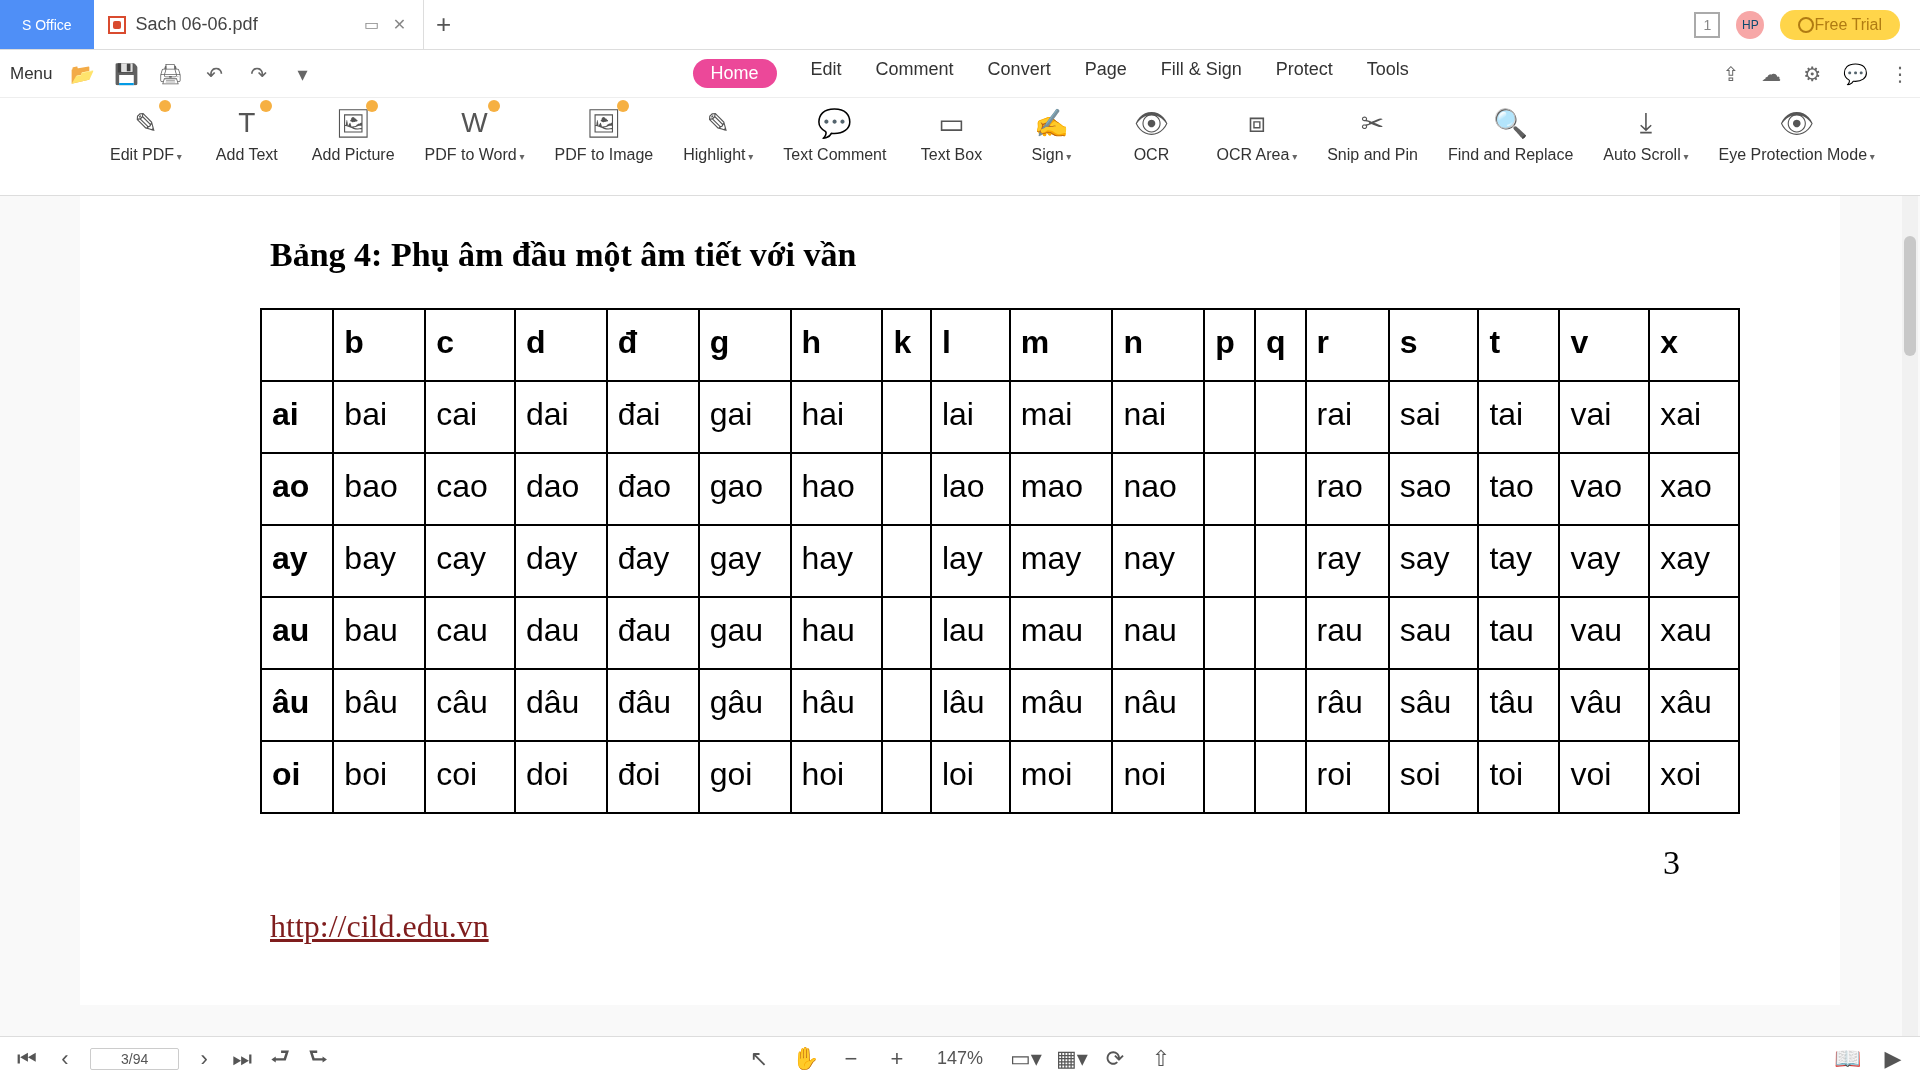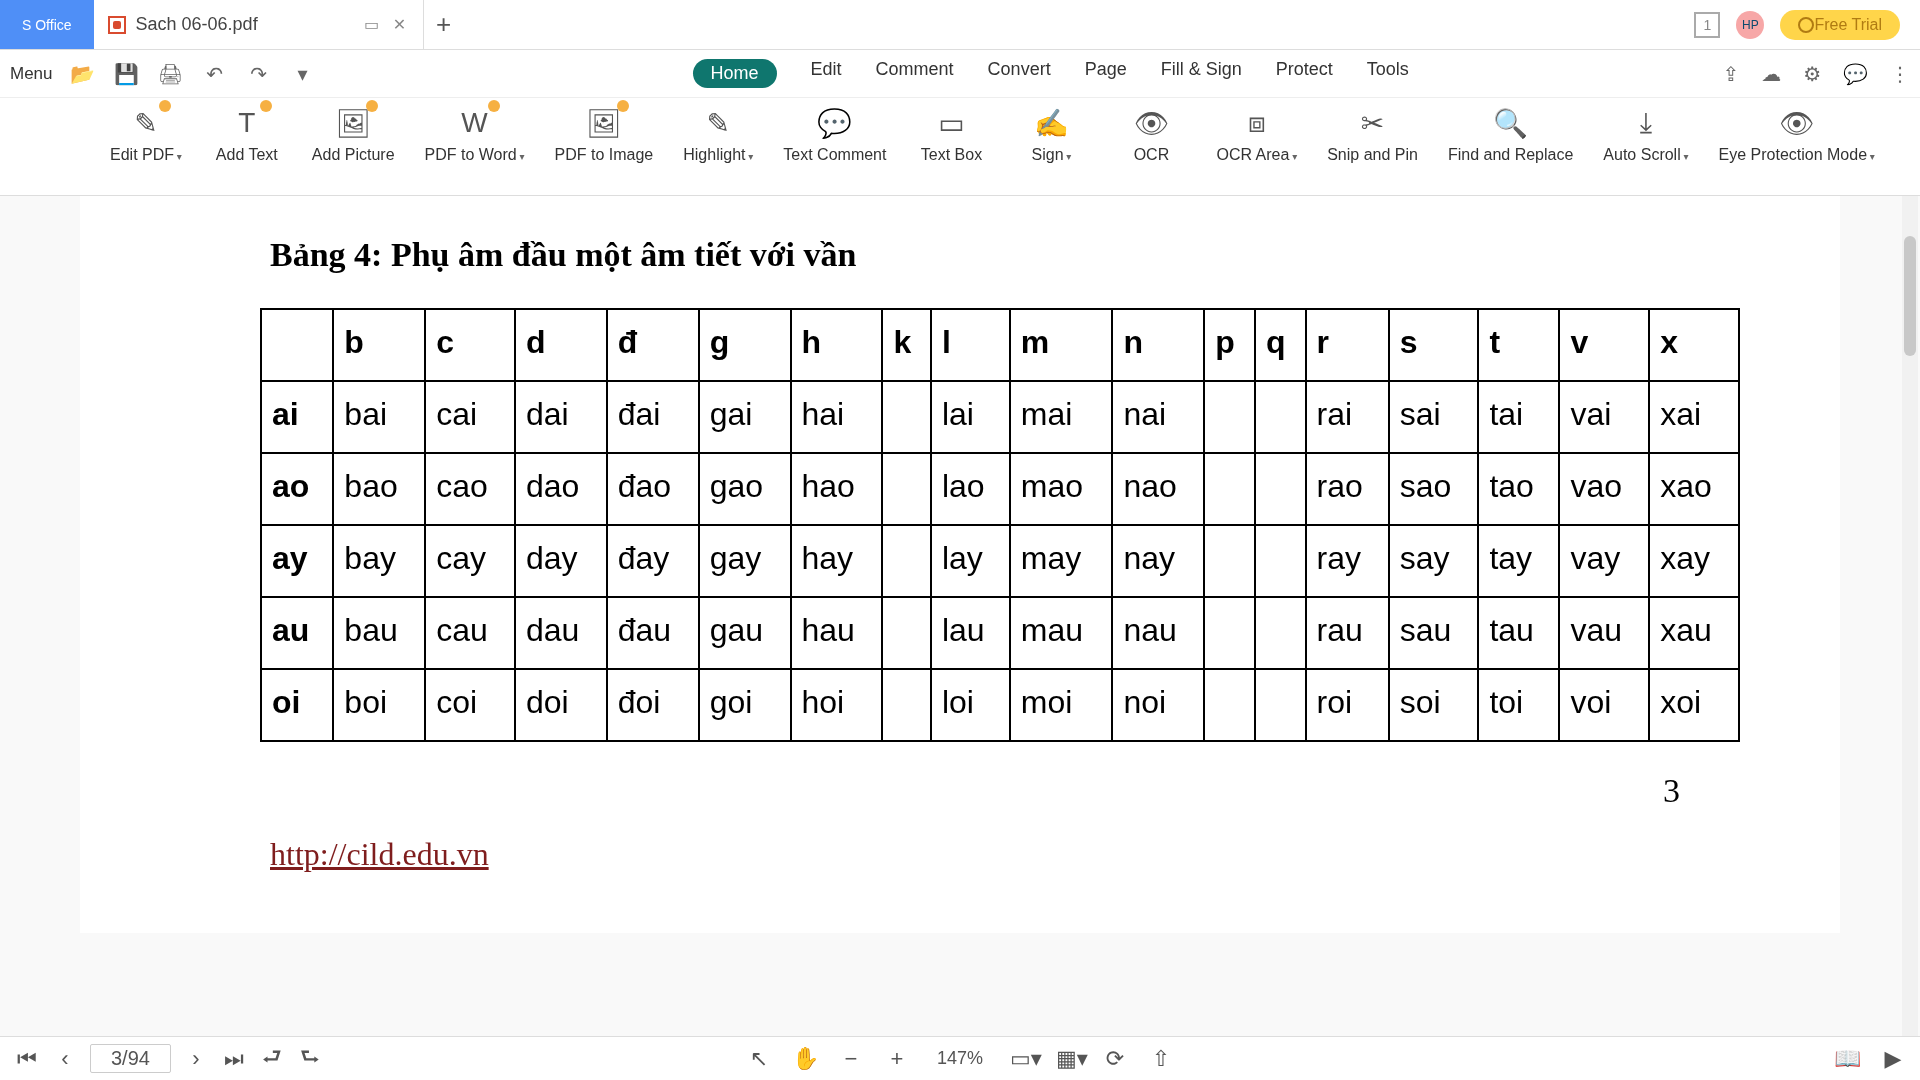--- a/index.html
+++ b/index.html
@@ -19,21 +19,21 @@
   .titlebar .right .avatar { width: 28px; height: 28px; border-radius: 50%; background: #f7a7a7; color: #0c4a6e; font-size: 12px; display: flex; align-items: center; justify-content: center; }
   .titlebar .right .trial { background: #ffd54a; color: #b07b12; border-radius: 16px; padding: 6px 18px; font-size: 16px; display: flex; align-items: center; }
   .titlebar .right .trial .crown { width: 16px; height: 16px; border: 2px solid #b07b12; border-radius: 50%; }
 
   
   .menubar { display: flex; align-items: center; height: 48px; background: #fff; border-bottom: 1px solid #eee; padding: 0 10px; gap: 16px; }
   .menubar .menubtn { font-size: 17px; color: #333; }
   .menubar .iconbtn { width: 28px; height: 28px; display: flex; align-items: center; justify-content: center; color: #666; font-size: 20px; }
   .menubar .tabs { display: flex; gap: 34px; margin-left: 360px; font-size: 18px; }
   .menubar .tabs .tab { color: #333; }
-  .menubar .tabs .tab.active { background: #0f766e; color: #fff; padding: 4px 18px; border-radius: 16px; }
+  .menubar .tabs .tab.active { background: #ec4899; color: #fff; padding: 4px 18px; border-radius: 16px; }
   .menubar .rightctl { margin-left: auto; display: flex; gap: 22px; }
   .menubar .rightctl span { color: #666; font-size: 20px; }
 
   
   .ribbon { display: flex; align-items: flex-start; height: 98px; background: #fff; border-bottom: 1px solid #ddd; padding: 6px 30px 0 110px; gap: 30px; }
   .ribbon .tool { display: flex; flex-direction: column; align-items: center; gap: 4px; font-size: 16px; color: #333; min-width: 70px; }
   .ribbon .tool .ico { width: 38px; height: 38px; display: flex; align-items: center; justify-content: center; font-size: 28px; color: #555; position: relative; }
   .ribbon .tool .ico.badge::after { content: ""; position: absolute; top: -4px; right: -6px; width: 12px; height: 12px; background: #f6b042; border-radius: 50%; }
   .ribbon .tool .caret::after { content: " \25BE"; font-size: 10px; color: #666; }
 
@@ -46,21 +46,21 @@
   .vn-table th { font-weight: bold; }
   .vn-table td.rowhdr { font-weight: bold; }
   .page .pgnum { text-align: right; font-size: 34px; font-family: "Times New Roman", serif; margin: 30px 40px 0 0; }
   .page a.src { display: inline-block; margin: 26px 6px 0 70px; font-size: 32px; color: #7f1d1d; text-decoration: underline; font-family: "Times New Roman", serif; }
   .scrollbar { position: absolute; right: 2px; top: 0; bottom: 0; width: 16px; background: #f1f1f1; }
   .scrollbar .thumb { position: absolute; left: 2px; right: 2px; top: 40px; height: 120px; background: #c8c8c8; border-radius: 6px; }
 
   
   .statusbar { position: absolute; bottom: 0; left: 0; right: 0; height: 44px; background: #fff; border-top: 1px solid #ddd; display: flex; align-items: center; padding: 0 14px; gap: 14px; font-size: 18px; color: #555; }
   .statusbar .nav { display: flex; align-items: center; gap: 12px; }
-  .statusbar .nav .page-ind { border: 1px solid #ccc; padding: 2px 20px; border-radius: 2px; font-size: 20px; }
+  .statusbar .nav .page-ind { border: 1px solid #ccc; padding: 2px 30px; border-radius: 2px; font-size: 14px; }
   .statusbar .nav .arrow, .statusbar .ico { width: 26px; text-align: center; font-size: 22px; color: #555; }
   .statusbar .center { position: absolute; left: 50%; transform: translateX(-50%); display: flex; align-items: center; gap: 20px; }
   .statusbar .center .zoom { border: 1px solid transparent; padding: 0 6px; }
   .statusbar .right { margin-left: auto; display: flex; gap: 20px; }
 </style>
 </head>
 <body>
 
 <div class="titlebar">
   <div class="office-tab">S Office</div>
@@ -273,20 +273,40 @@
             <td>nau</td>
             <td></td>
             <td></td>
             <td>rau</td>
             <td>sau</td>
             <td>tau</td>
             <td>vau</td>
             <td>xau</td>
           </tr>
           <tr>
+            <td class="rowhdr">âu</td>
+            <td>bâu</td>
+            <td>câu</td>
+            <td>dâu</td>
+            <td>đâu</td>
+            <td>gâu</td>
+            <td>hâu</td>
+            <td></td>
+            <td>lâu</td>
+            <td>mâu</td>
+            <td>nâu</td>
+            <td></td>
+            <td></td>
+            <td>râu</td>
+            <td>sâu</td>
+            <td>tâu</td>
+            <td>vâu</td>
+            <td>xâu</td>
+          </tr>
+          <tr>
             <td class="rowhdr">oi</td>
             <td>boi</td>
             <td>coi</td>
             <td>doi</td>
             <td>đoi</td>
             <td>goi</td>
             <td>hoi</td>
             <td></td>
             <td>loi</td>
             <td>moi</td>

